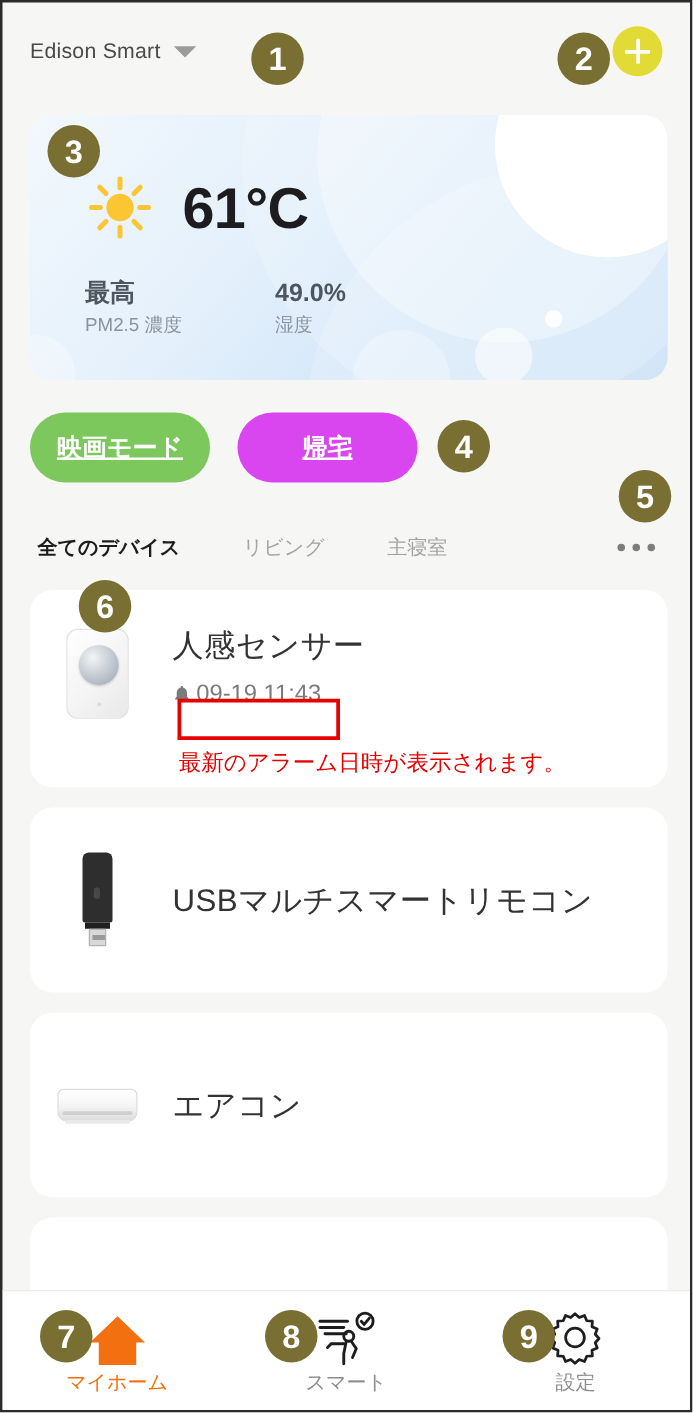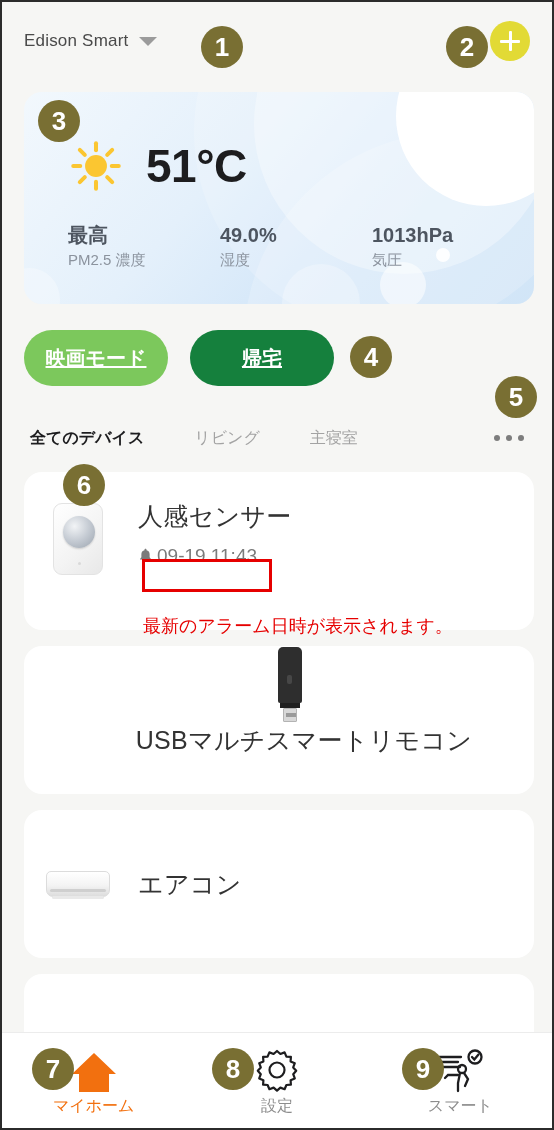--- a/index.html
+++ b/index.html
@@ -110,21 +110,21 @@
   .scenes {
     position: absolute; left: 22px; top: 328px;
     display: flex; gap: 22px;
   }
   .pill {
     height: 56px; border-radius: 28px;
     display: flex; align-items: center; justify-content: center;
     color: #ffffff; font-size: 20px; font-weight: bold; text-decoration: underline;
   }
   .pill-movie { width: 144px; background: #7cc85c; }
-  .pill-home  { width: 144px; background: #15803d; }
+  .pill-home  { width: 144px; background: #d946ef; }
 
   
   .tabs {
     position: absolute; left: 0; top: 412px;
     width: 100%; height: 48px;
     display: flex; align-items: center; padding: 0 28px;
   }
   .tab { font-size: 16px; color: #a3a3a3; }
   .tab.active { color: #1d1d1f; font-weight: bold; }
   .tab-riving { margin-left: 50px; }
@@ -141,21 +141,21 @@
   .device-card {
     background: #ffffff;
     border-radius: 18px;
     margin-bottom: 16px;
     position: relative;
     display: flex;
     align-items: center;
     padding: 0 0 0 22px;
   }
   .card-sensor { height: 158px; align-items: flex-start; padding-top: 28px; }
-  .card-usb { height: 148px; flex-direction: column; }
+  .card-usb { height: 148px; }
   .card-ac  { height: 148px; }
   .card-partial { height: 120px; }
 
   .dev-icon {
     width: 64px; min-width: 64px; height: 78px;
     display: flex; align-items: center; justify-content: center;
   }
   .dev-body { margin-left: 28px; }
   .dev-name { font-size: 25px; color: #333333; letter-spacing: .3px; }
 
@@ -168,21 +168,20 @@
   .ann-box {
     position: absolute; left: 140px; top: 557px;
     width: 130px; height: 33px;
     border: 3px solid #e60000;
     z-index: 30; pointer-events: none;
   }
   .ann-note {
     position: absolute; left: 141px; top: 596px;
     font-size: 18px; color: #e60000;
     z-index: 30;
-    margin-top: 16px;
   }
 
   
   .sensor-art { width: 50px; height: 72px; border-radius: 9px;
     background: linear-gradient(135deg,#ffffff 0%,#f3f3f3 60%,#e8e8e8 100%);
     border: 1px solid #e3e3e3; position: relative; }
   .sensor-dome { position: absolute; left: 9px; top: 12px; width: 32px; height: 32px;
     border-radius: 50%;
     background: radial-gradient(circle at 36% 32%, #f2f4f6 0%, #c6ccd4 48%, #9aa3ae 100%);
     box-shadow: 0 1px 2px rgba(0,0,0,.16); }
@@ -261,35 +260,31 @@
           <line x1="32" y1="6" x2="32" y2="14"></line>
           <line x1="32" y1="50" x2="32" y2="58"></line>
           <line x1="6" y1="32" x2="14" y2="32"></line>
           <line x1="50" y1="32" x2="58" y2="32"></line>
           <line x1="13.5" y1="13.5" x2="19.2" y2="19.2"></line>
           <line x1="44.8" y1="44.8" x2="50.5" y2="50.5"></line>
           <line x1="13.5" y1="50.5" x2="19.2" y2="44.8"></line>
           <line x1="44.8" y1="19.2" x2="50.5" y2="13.5"></line>
         </g>
       </svg>
-      <div class="temp-val">51°C</div>
+      <div class="temp-val">61°C</div>
     </div>
 
     <div class="metrics">
       <div class="metric">
         <div class="m-val">最高</div>
         <div class="m-lab">PM2.5 濃度</div>
       </div>
       <div class="metric">
         <div class="m-val">49.0%</div>
         <div class="m-lab">湿度</div>
-      </div>
-      <div class="metric">
-        <div class="m-val">1013hPa</div>
-        <div class="m-lab">気圧</div>
       </div>
     </div>
   </div>
 
   <div class="scenes">
     <div class="pill pill-movie">映画モード</div>
     <div class="pill pill-home">帰宅</div>
   </div>
 
   <div class="tabs">
@@ -362,52 +357,52 @@
 
   <div class="bottom-nav">
 
     <div class="nav-item active">
       <div class="nav-ico">
         <svg width="50" height="44" viewBox="0 0 50 44">
           <path d="M25 3 L47 24 L40 24 L40 42 L10 42 L10 24 L3 24 Z" fill="#f2700f"></path>
         </svg>
       </div>
       <div class="nav-lab">マイホーム</div>
-    </div>
-
-    <div class="nav-item">
-      <div class="nav-ico">
-        <svg width="50" height="48" viewBox="0 0 48 48">
-          <g fill="none" stroke="#1d1d1f" stroke-width="2.2" stroke-linejoin="round">
-            <path d="M24 5 l3.4 3.0 4.2-1.6 1.8 4.2 4.5 .3 -.3 4.5 4.2 1.8 -1.6 4.2 3.0 3.4 -3.0 3.4 1.6 4.2 -4.2 1.8 .3 4.5 -4.5 .3 -1.8 4.2 -4.2-1.6 -3.4 3.0 -3.4-3.0 -4.2 1.6 -1.8-4.2 -4.5-.3 .3-4.5 -4.2-1.8 1.6-4.2 -3.0-3.4 3.0-3.4 -1.6-4.2 4.2-1.8 -.3-4.5 4.5-.3 1.8-4.2 4.2 1.6 z"></path>
-            <circle cx="24" cy="24" r="7.5"></circle>
-          </g>
-        </svg>
-      </div>
-      <div class="nav-lab">設定</div>
     </div>
 
     <div class="nav-item">
       <div class="nav-ico">
         <svg width="52" height="46" viewBox="0 0 52 46">
           <g stroke="#1d1d1f" stroke-width="2.3" fill="none" stroke-linecap="round">
             <line x1="5" y1="9" x2="27" y2="9"></line>
             <line x1="5" y1="14" x2="24" y2="14"></line>
             <line x1="9" y1="19" x2="26" y2="19"></line>
             <circle cx="41" cy="9" r="6.5"></circle>
             <polyline points="38,9 40.3,11.5 44.5,6.5"></polyline>
             <circle cx="28" cy="21" r="4"></circle>
             <path d="M26 25 L24 35 L24 43"></path>
             <path d="M30 25 L34 31 L31 38"></path>
             <path d="M24 27 L14 27 L11 30"></path>
           </g>
         </svg>
       </div>
       <div class="nav-lab">スマート</div>
     </div>
+
+    <div class="nav-item">
+      <div class="nav-ico">
+        <svg width="50" height="48" viewBox="0 0 48 48">
+          <g fill="none" stroke="#1d1d1f" stroke-width="2.2" stroke-linejoin="round">
+            <path d="M24 5 l3.4 3.0 4.2-1.6 1.8 4.2 4.5 .3 -.3 4.5 4.2 1.8 -1.6 4.2 3.0 3.4 -3.0 3.4 1.6 4.2 -4.2 1.8 .3 4.5 -4.5 .3 -1.8 4.2 -4.2-1.6 -3.4 3.0 -3.4-3.0 -4.2 1.6 -1.8-4.2 -4.5-.3 .3-4.5 -4.2-1.8 1.6-4.2 -3.0-3.4 3.0-3.4 -1.6-4.2 4.2-1.8 -.3-4.5 4.5-.3 1.8-4.2 4.2 1.6 z"></path>
+            <circle cx="24" cy="24" r="7.5"></circle>
+          </g>
+        </svg>
+      </div>
+      <div class="nav-lab">設定</div>
+    </div>
   </div>
 
   <div id="badge-layer">
       <div class="badge" style="left: 199px; top: 24px; background: rgb(121, 111, 51);">1</div>
       <div class="badge" style="left: 444px; top: 24px; background: rgb(121, 111, 51);">2</div>
       <div class="badge" style="left: 36px; top: 98px; background: rgb(121, 111, 51);">3</div>
       <div class="badge" style="left: 348px; top: 334px; background: rgb(121, 111, 51);">4</div>
       <div class="badge" style="left: 493px; top: 374px; background: rgb(121, 111, 51);">5</div>
       <div class="badge" style="left: 61px; top: 462px; background: rgb(121, 111, 51);">6</div>
       <div class="badge" style="left: 30px; top: 1046px; background: rgb(121, 111, 51);">7</div>

